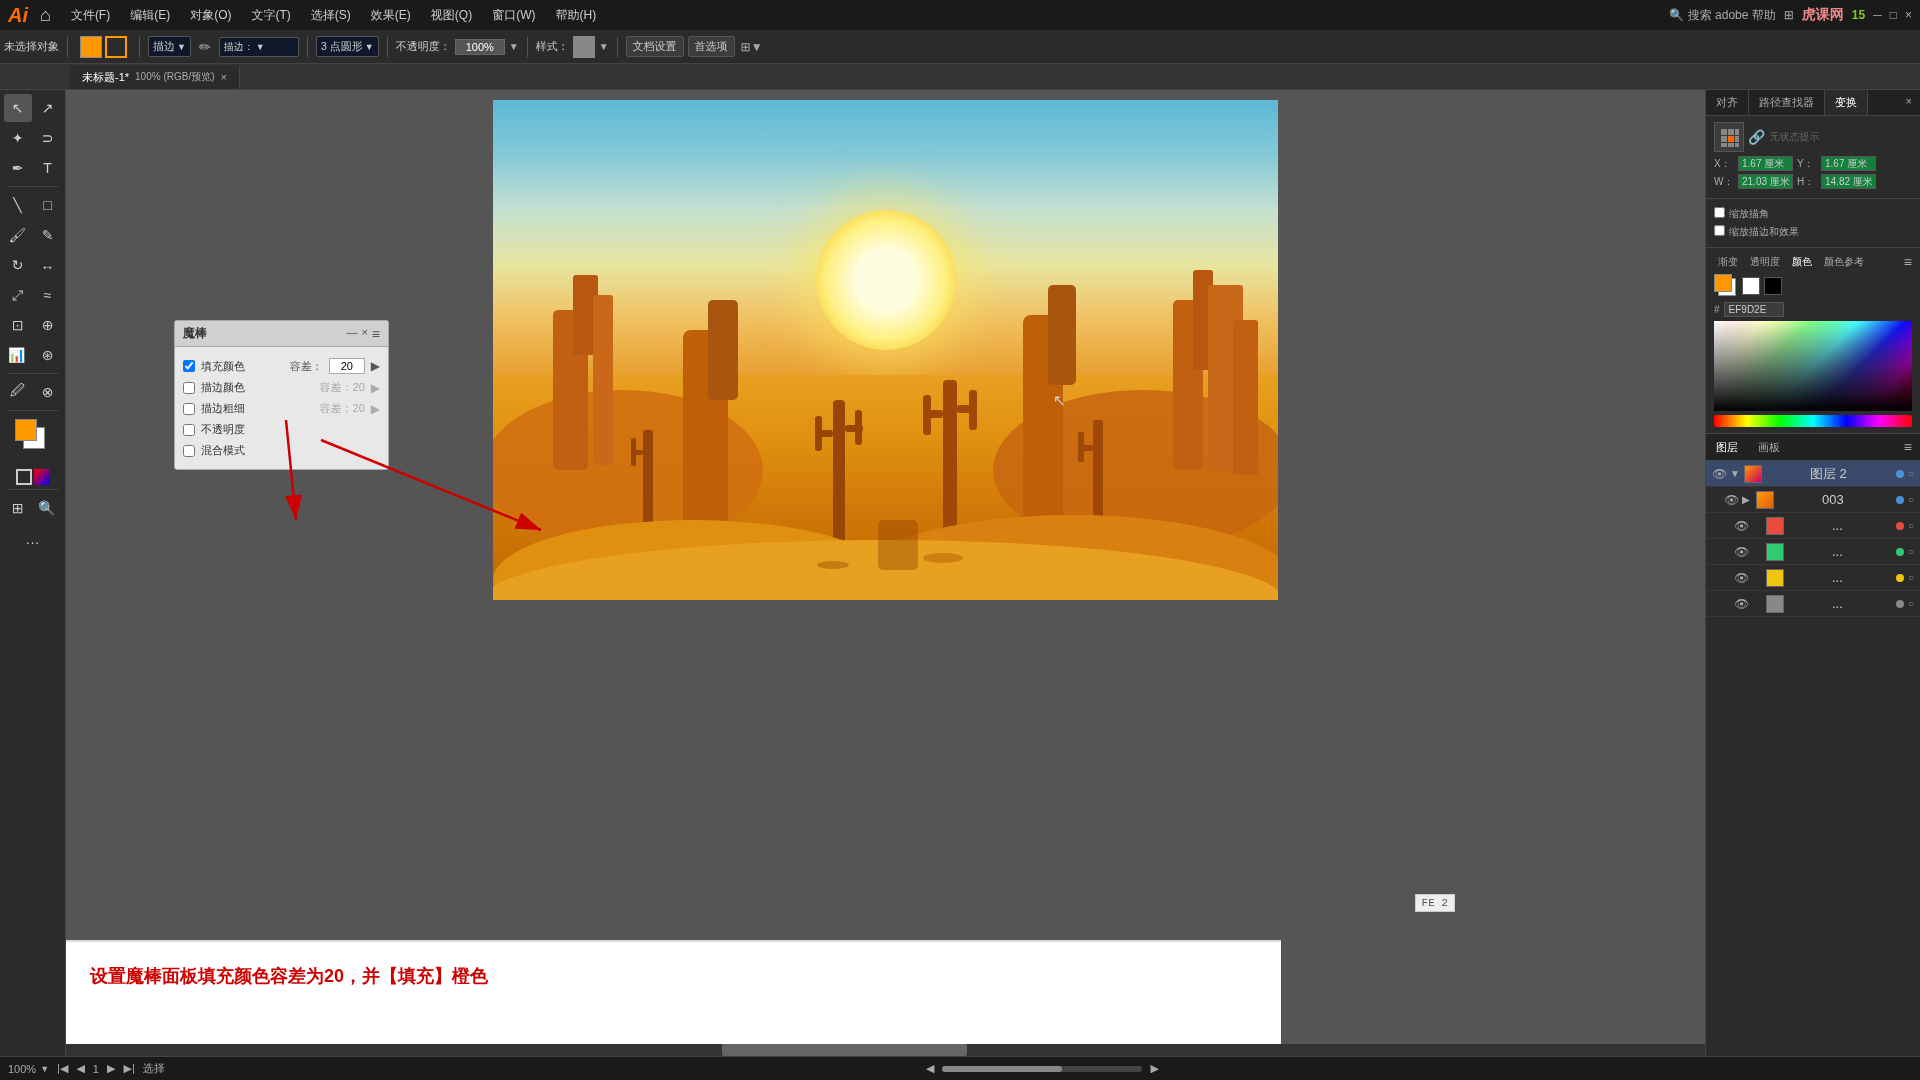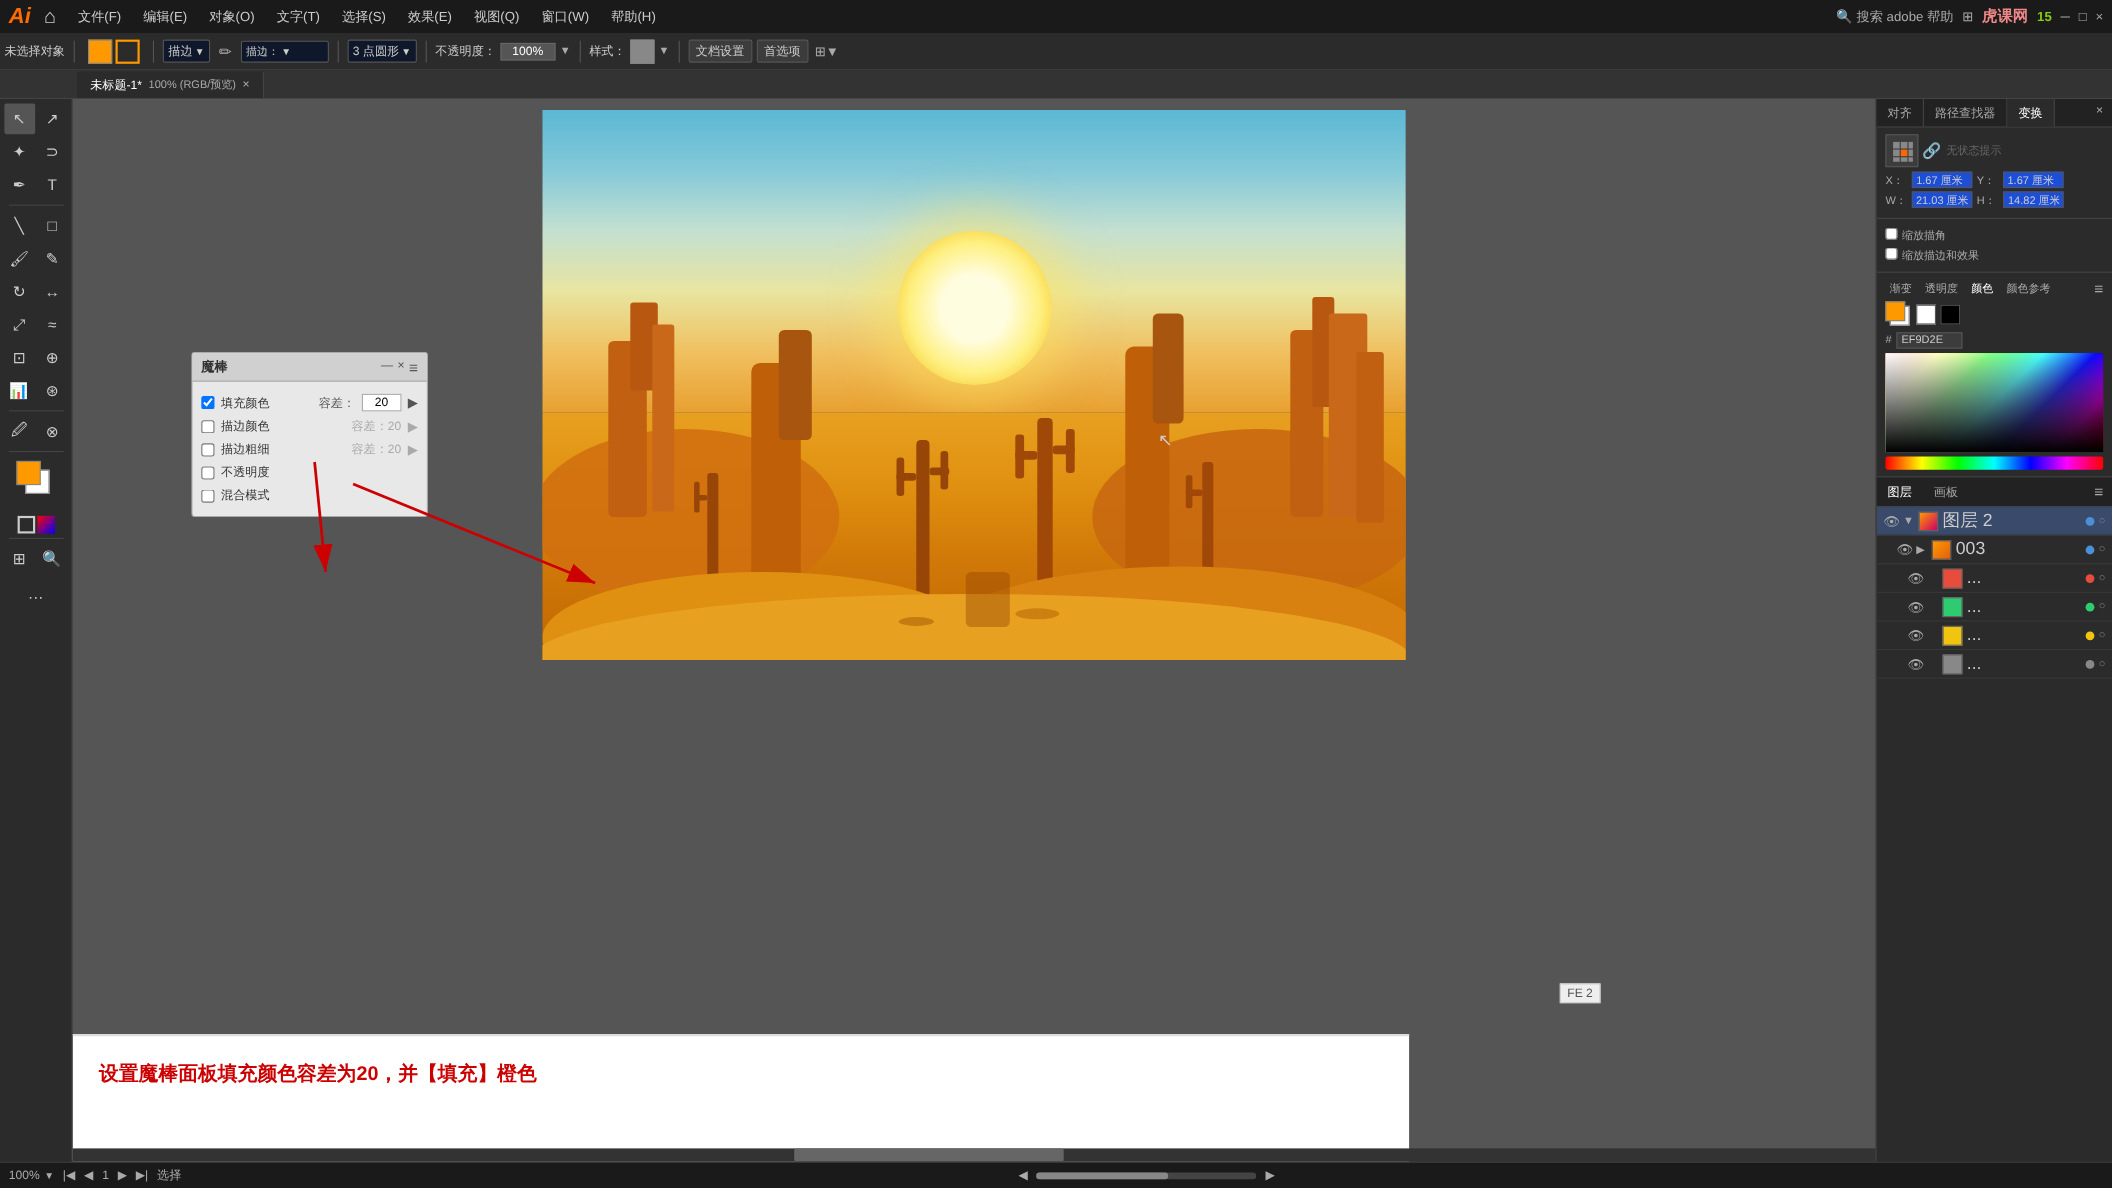--- a/index.html
+++ b/index.html
@@ -125,21 +125,21 @@
       display: flex; flex-direction: column;
     }
     .right-panel-tabs { display: flex; background: #222; border-bottom: 1px solid #444; }
     .rp-tab { padding: 5px 10px; font-size: 11px; color: #aaa; cursor: pointer; border-right: 1px solid #444; }
     .rp-tab.active { color: #fff; background: #2b2b2b; }
     .rp-close { margin-left: auto; padding: 5px 8px; color: #aaa; cursor: pointer; font-size: 11px; }
 
     .transform-section { padding: 6px 8px; border-bottom: 1px solid #444; }
     .transform-row { display: flex; align-items: center; gap: 4px; margin-bottom: 3px; }
     .transform-label { color: #aaa; font-size: 10px; width: 20px; }
-    .transform-input { background: #1d4ed8; border: 1px solid #555; color: #ccc; font-size: 10px; width: 55px; padding: 1px 3px; }
+    .transform-input { background: #15803d; border: 1px solid #555; color: #ccc; font-size: 10px; width: 55px; padding: 1px 3px; }
     .lock-icon { color: #888; font-size: 14px; cursor: pointer; }
 
     .checkbox-section { padding: 6px 8px; border-bottom: 1px solid #444; }
     .cb-row { display: flex; align-items: flex-start; gap: 4px; padding: 2px 0; }
     .cb-row input { width: 11px; height: 11px; }
     .cb-row label { color: #aaa; font-size: 10px; }
 
     
     #layers-section { flex: 1; overflow: hidden; display: flex; flex-direction: column; }
     .layers-tabs { display: flex; background: #222; border-bottom: 1px solid #444; align-items: center; }
@@ -172,21 +172,21 @@
       border-radius: 2px;
     }
 
     
     .layers-list { flex: 1; overflow-y: auto; }
     .layer-item { display: flex; align-items: center; gap: 4px; padding: 3px 6px; border-bottom: 1px solid #383838; height: 26px; }
     .layer-item.selected { background: #3a4a6a; }
     .layer-eye { color: #aaa; font-size: 12px; cursor: pointer; width: 14px; }
     .layer-expand { color: #aaa; font-size: 10px; cursor: pointer; width: 10px; }
     .layer-thumb { width: 18px; height: 18px; background: #555; border: 1px solid #666; flex-shrink: 0; }
-    .layer-name { color: #ccc; font-size: 16px; flex: 1; }
+    .layer-name { color: #ccc; font-size: 13px; flex: 1; margin-left: 44px; }
     .layer-lock { color: #888; font-size: 10px; cursor: pointer; }
     .layer-color-dot { width: 8px; height: 8px; border-radius: 50%; flex-shrink: 0; }
 
     
     #status-bar {
       width: 100%; height: 24px; background: #1a1a1a; border-top: 1px solid #444;
       display: flex; align-items: center; padding: 0 8px; font-size: 11px; color: #aaa;
       gap: 8px; position: absolute; bottom: 0;
     }
     .status-zoom { display: flex; align-items: center; gap: 4px; }
@@ -465,21 +465,21 @@
 
       <line x1="220" y1="330" x2="230" y2="430" stroke="#cc0000" stroke-width="2.5" marker-end="url(#arrowhead)"></line>
 
       <line x1="255" y1="350" x2="475" y2="440" stroke="#cc0000" stroke-width="2.5" marker-end="url(#arrowhead)"></line>
     </svg>
 
     <div id="instruction-area">
       <div class="instruction-text">设置魔棒面板填充颜色容差为20，并【填充】橙色</div>
     </div>
 
-    <div style="position:absolute;bottom:168px;right:250px;color:#555;font-size:11px;background:#eee;padding:2px 6px;border:1px solid #ccc;">FE 2</div>
+    <div style="position:absolute;bottom:168px;right:250px;color:#555;font-size:11px;background:#eee;padding:2px 6px;border:1px solid #ccc;font-family:Liberation Mono, monospace;">FE 2</div>
   </div>
 
   <div id="right-panel">
 
     <div class="right-panel-tabs">
       <span class="rp-tab">对齐</span>
       <span class="rp-tab">路径查找器</span>
       <span class="rp-tab active">变换</span>
       <span class="rp-close">×</span>
     </div>

